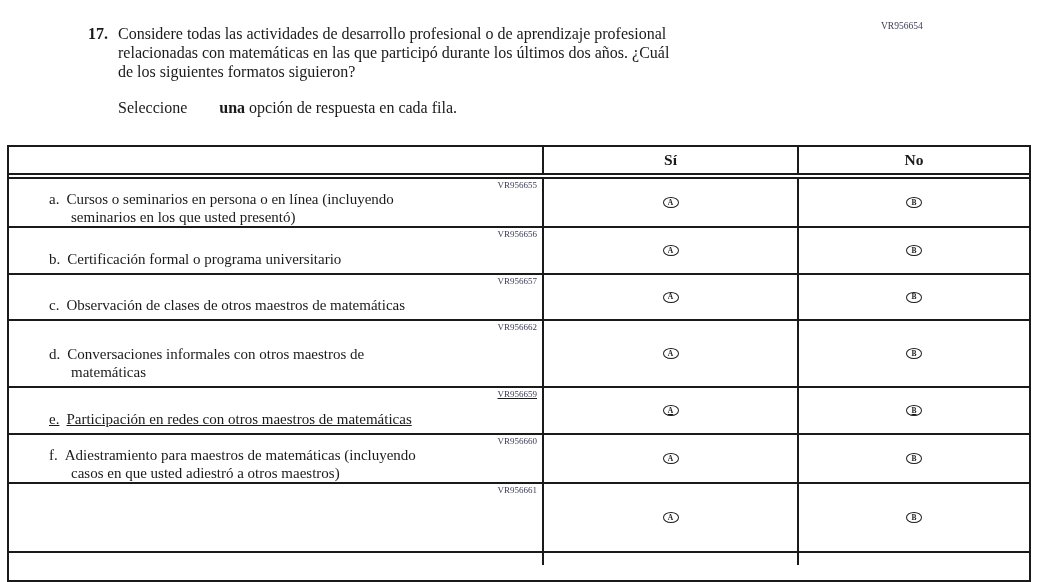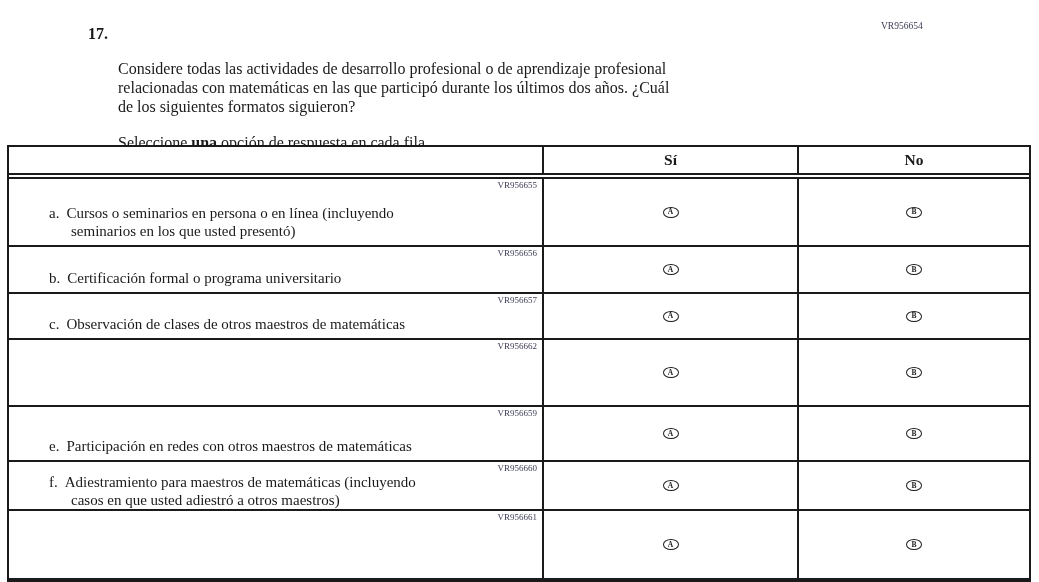--- a/index.html
+++ b/index.html
@@ -23,27 +23,26 @@
     font-size: 16px;
     line-height: 19px;
     width: 30px;
     flex: 0 0 30px;
   }
   .qtext {
     font-size: 16px;
     line-height: 19px;
     white-space: pre-line;
     max-width: 720px;
-    margin-top: 35px;
   }
   .instruction {
     margin-top: 18px;
     font-size: 16px;
   }
-  .instruction b { font-weight: bold; }
+  .instruction b { font-weight: bold; margin-left: 28px; }
 
   .vr-top {
     position: absolute;
     left: 881px; top: 21px;
     font-size: 9.5px;
     color: #3b3b55;
   }
 
   
   .qtable {
@@ -67,25 +66,25 @@
   }
   .dbl-line {
     height: 6px;
     border-top: 2px solid #1a1a1a;
     border-bottom: 2px solid #1a1a1a;
     background: #fff;
   }
 
   .brow { border-top: 2px solid #1a1a1a; }
   .brow:first-of-type { border-top: none; }
-  .row-a { height: 66px; border-top: none; }
+  .row-a { height: 47px; border-top: none; }
   .row-b { height: 47px; }
   .row-c { height: 46px; }
   .row-d { height: 67px; }
-  .row-e { height: 55px; }
+  .row-e { height: 47px; text-decoration: underline; }
   .row-f { height: 49px; }
   .row-g { height: 69px; }
   .row-partial { height: 14px; }
 
   .stmt {
     display: flex;
     flex-direction: column;
     padding: 1px 4px 5px 12px;
   }
   .vr-cell {
@@ -198,20 +197,22 @@
     <div class="cell c3 opt">
         <span class="bubble">
           <span>B</span>
         </span>
       </div>
   </div>
 
   <div class="trow brow row-d">
     <div class="cell c1 stmt">
       <span class="vr-cell">VR956662</span>
+      <div class="stmt-text"><span class="letter">d.</span><span>Conversaciones informales con otros maestros de
+matemáticas</span></div>
     </div>
     <div class="cell c2 opt">
         <span class="bubble">
           <span>A</span>
         </span>
       </div>
     <div class="cell c3 opt">
         <span class="bubble">
           <span>B</span>
         </span>

